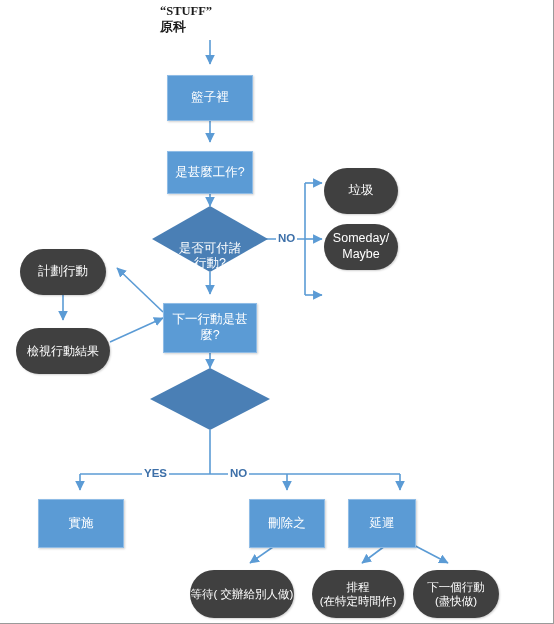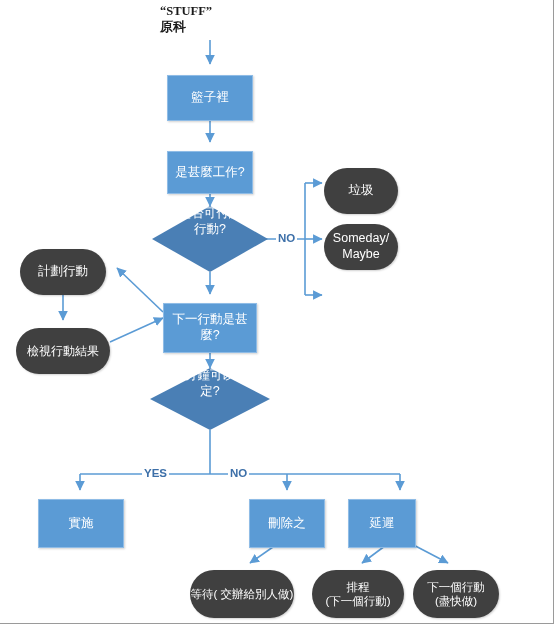--- a/index.html
+++ b/index.html
@@ -45,21 +45,21 @@
   }
   .rounded {
     background: #404040;
     border-radius: 999px;
     box-shadow: 1px 1px 2px rgba(0,0,0,0.18);
   }
   .diamond-wrap {
     position: absolute;
     z-index: 3;
     display: flex;
-    align-items: flex-start;
+    align-items: flex-end;
     justify-content: center;
   }
   .diamond-shape {
     position: absolute;
     left: 0; top: 0;
     width: 100%; height: 100%;
   }
   .diamond-label {
     position: relative;
     z-index: 2;
@@ -189,24 +189,20 @@
 
   <div class="node rect" style="left:163px; top:295px; width:94px; height:50px; flex-direction:column;">
     <span>下一行動是甚</span>
     <span>麼?</span>
   </div>
 
   <div class="diamond-wrap" style="left:150px; top:368px; width:120px; height:62px;">
     <svg class="diamond-shape" viewBox="0 0 120 62" preserveAspectRatio="none">
       <polygon points="60,0 120,31 60,62 0,31" fill="#4A7FB5"></polygon>
     </svg>
-    <div class="diamond-label">
-      <div>兩分鐘可以搞</div>
-      <div>定?</div>
-    </div>
   </div>
 
   <div class="edge-label" style="left:142px; top:467px;">YES</div>
 
   <div class="edge-label" style="left:228px; top:467px;">NO</div>
 
   <div class="node rect" style="left:38px; top:491px; width:86px; height:49px;">
     <span>實施</span>
   </div>
 
@@ -218,21 +214,21 @@
     <span>延遲</span>
   </div>
 
   <div class="node rounded" style="left:190px; top:562px; width:104px; height:48px; flex-direction:row; font-size:11.5px;">
     <span>等待</span>
     <span>( 交辦給別人做)</span>
   </div>
 
   <div class="node rounded" style="left:312px; top:562px; width:92px; height:48px; flex-direction:column; font-size:11.5px;">
     <span>排程</span>
-    <span>(下一個行動)</span>
+    <span>(在特定時間作)</span>
   </div>
 
   <div class="node rounded" style="left:413px; top:562px; width:86px; height:48px; flex-direction:column; font-size:11.5px;">
     <span>下一個行動</span>
     <span>(盡快做)</span>
   </div>
 
 </div>
 
 </body></html>

